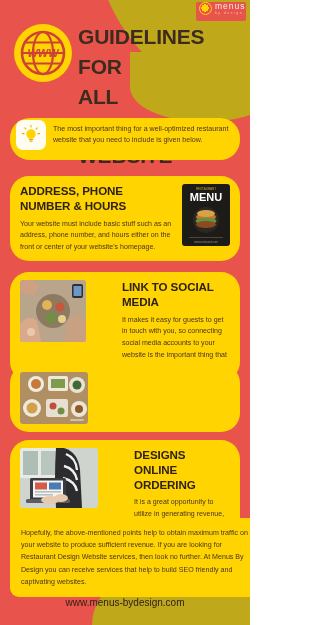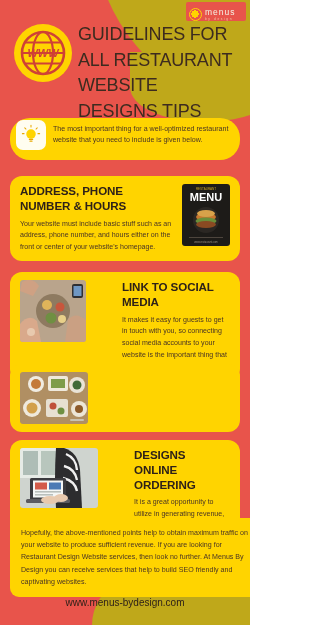--- a/index.html
+++ b/index.html
@@ -37,27 +37,27 @@
     width: 150px;
     height: 70px;
     background: #bfa81a;
     border-radius: 0 0 55% 55%;
     z-index: 1;
   }
   .logo-box {
     position: absolute;
     top: 2px;
     right: 4px;
-    width: 60px;
+    width: 50px;
     height: 19px;
     background: #e8544b;
     border-radius: 2px;
     z-index: 6;
     display: flex;
-    align-items: flex-end;
+    align-items: flex-start;
     padding-left: 3px;
     box-sizing: border-box;
   }
   .logo-mark {
     width: 13px;
     height: 13px;
     border-radius: 50%;
     background: radial-gradient(circle at 45% 45%, #ffd400 0 42%, #e8544b 43% 100%);
     border: 1.6px solid #ffd400;
     box-sizing: border-box;
@@ -99,22 +99,22 @@
   .globe-badge svg { display: block; }
 
   .title-block {
     position: absolute;
     left: 78px;
     top: 22px;
     width: 168px;
     z-index: 5;
   }
   .title-line {
-    font-size: 18px;
-    font-weight: normal;
+    font-size: 21px;
+    font-weight: bold;
     color: #3d2b1f;
     line-height: 1.42;
     letter-spacing: -0.2px;
   }
   .title-year {
     font-size: 14px;
     font-weight: normal;
     color: #3d2b1f;
     line-height: 1.5;
     margin-top: 1px;
@@ -151,21 +151,21 @@
     line-height: 1.62;
     color: #4a3524;
   }
 
   
   .card {
     position: absolute;
     left: 10px;
     width: 230px;
     background: #ffd400;
-    border-radius: 12px;
+    border-radius: 19px;
     z-index: 5;
     box-sizing: border-box;
     padding: 8px 10px;
   }
   .card-row {
     display: flex;
     align-items: flex-start;
     gap: 7px;
   }
   .card-row.reverse { flex-direction: row-reverse; gap: 36px; }

